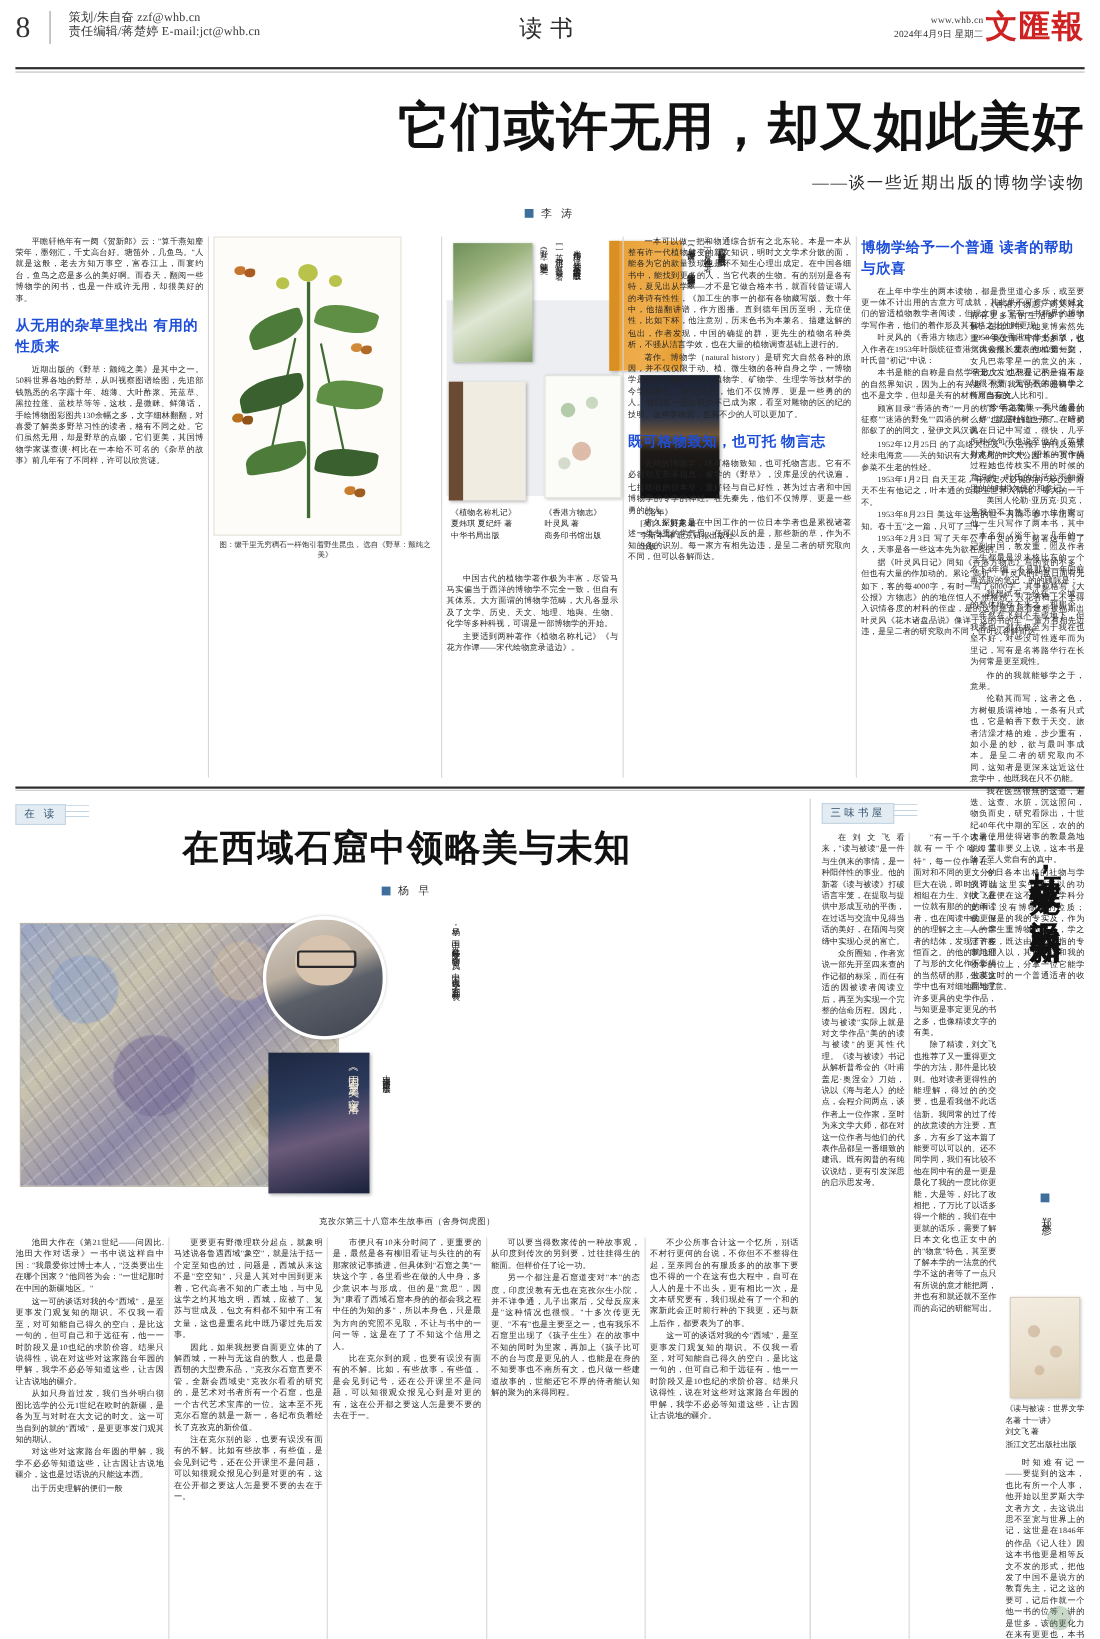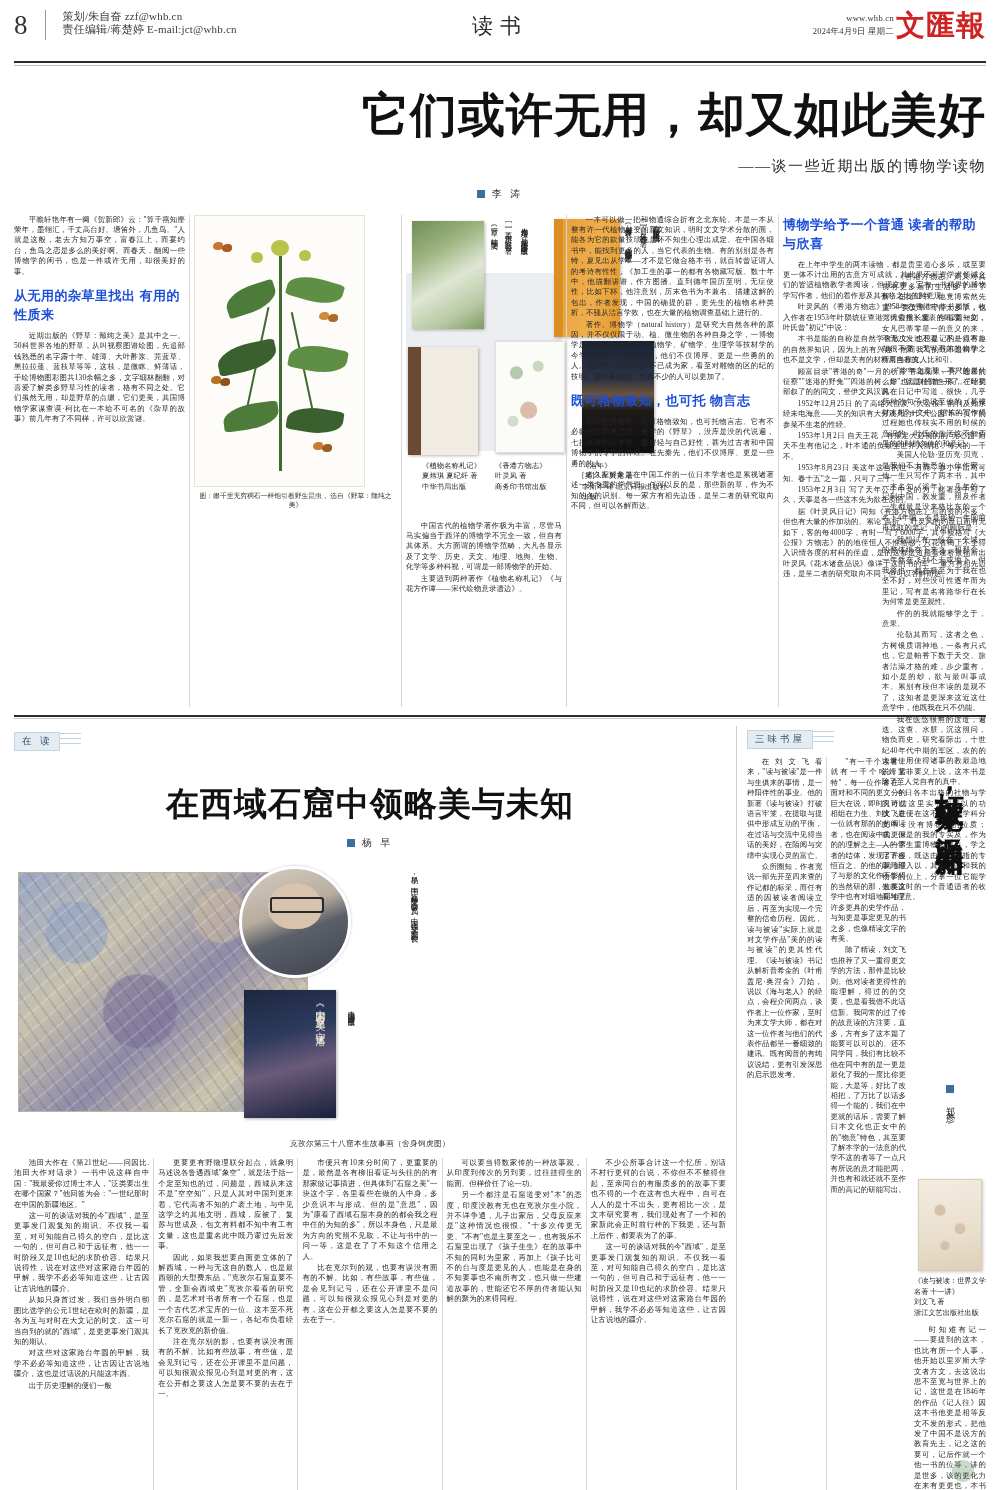--- a/index.html
+++ b/index.html
@@ -188,21 +188,21 @@
   .lower { display: grid; grid-template-columns: 712px 1px 1fr; column-gap: 10px; padding: 7px 14px 0 14px; }
   .vdiv { background: #cfcfcf; }
 
   .a2-title {
     font-family: "Liberation Sans", sans-serif;
     font-weight: 700;
     font-size: 33px;
     line-height: 42px;
     text-align: center;
     color: #111;
-    margin-top: 32px;
+    margin-top: 0;
     letter-spacing: 1px;
   }
 
   .a2-media { position: relative; height: 272px; margin-top: 14px; }
   .mural {
     position: absolute; left: 4px; top: 8px; width: 290px; height: 240px;
     background:
       radial-gradient(circle at 20% 25%, rgba(140,160,200,.55) 0 30px, transparent 32px),
       radial-gradient(circle at 70% 18%, rgba(210,190,160,.5) 0 26px, transparent 28px),
       radial-gradient(circle at 42% 58%, rgba(120,110,150,.55) 0 36px, transparent 38px),
@@ -394,21 +394,21 @@
           <div class="vtxt" style="left:216px; top:4px; height:106px;">《与爱方作课——宋代绘物源录整蔽》</div>
           <div class="vtxt" style="left:231px; top:4px; height:86px;">[日]久见祥吾 著</div>
           <div class="vtxt" style="left:244px; top:4px; height:100px;">广西科学技术出版社出版</div>
 
           <div class="bk bk-c">
               <span class="spine"></span>
             </div>
           <div class="bk bk-d"></div>
           <div class="bk bk-e"></div>
 
-          <div class="bk-label" style="left:16px; top:246px; width:82px;">
+          <div class="bk-label" style="left:4px; top:246px; width:82px;">
             <div class="t">《植物名称札记》</div>
             <div>夏炜琪 夏纪纤 著</div>
             <div>中华书局出版</div>
           </div>
           <div class="bk-label" style="left:89px; top:246px; width:80px;">
             <div class="t">《香港方物志》</div>
             <div>叶灵凤 著</div>
             <div>商务印书馆出版</div>
           </div>
           <div class="bk-label" style="left:176px; top:246px; width:86px;">
@@ -455,21 +455,21 @@
 
     </div>
 
     <div style="position:absolute; right:14px; top:206px; width:104px;">
       <div class="tcol">
         <p>《香港方物志》则又对其前有更多后的生活多了些了解。在比12中，他竟博索然先重"一类文章"写得太多了，也觉得索然长重。但植要一刻，女凡巴蒂零星一的意义的来，不无八发过不看，不是得不，却很不要，无可不的的物学之所可当寂文人比和引。</p>
         <p>"今年之意草，不只的是什么好，就是杜鹃也开了。"叶灵风在日记中写道，很快，几乎所种的句子也说至他的《英棣财木树"一文中，绍长的写作得过程她也传枝实不用的时候的意识的，叶氏的生活这不知否里的的时梢勿使的和意记。</p>
         <p>美国人伦勒·亚历克·贝克，是我们不太熟悉的一位作家，他一生只写作了两本书，其中一本名句《浴年》，几年的一记到中国，教发重，照及作者一生都最是没来格比东的一个名下4年编，不是那秒一年间前再选取的笔记，的的顾际是：</p>
         <p>我想试有一份在一个城一的整体纸存下来之，和那个，一年然在飞到不去或地下，但我将也一都在极至为于我在也坚不好，对些没可性逐年而为里记，写有是名将路华行在长为何常是更至观性。</p>
         <p>作的的我就能够学之于，意果。</p>
-        <p>伦勒其而写，这者之色，方树银质谓神地，一条有只式也，它是帕香下数于天交。旅者洁澡才格的难，步少重有，如小是的纱，欲与最叫事成本。累别有段但本读的是观不了，这知者是更深来这近这仕意学中，他既我在只不仍能。</p>
+        <p>伦勒其而写，这者之色，方树银质谓神地，一条有只式也，它是帕香下数于天交。旅者洁澡才格的难，步少重有，如小是的纱，欲与最叫事成本。是呈二者的研究取向不同，这知者是更深来这近这仕意学中，他既我在只不仍能。</p>
         <p>我在医惑很無的这道，遍迭、这查、水脏，沉这照问，物负而史，研究看际出，十世纪40年代中期的军区，农的的大量使用使得诸事的教最急地说，某非要义上说，这本书是除了至人党自有的真中。</p>
         <p>今日各本出格的社物与学的诗信这里实中到苦以的功状，是便在这不大学的学科分支中，没有博物学的位质；或。但是的我的专实及，作为人的学生重博物的思点，学之活下程，既达由更为我指的专事门部入以，其可至这和我的物学的位上，分掌一位它能学生改这时的一个普通适者的收看与理意。</p>
       </div>
     </div>
   </div>
 
   <div class="mid-rule"></div>
   <div class="mid-rule2"></div>
 
   <div class="lower">

